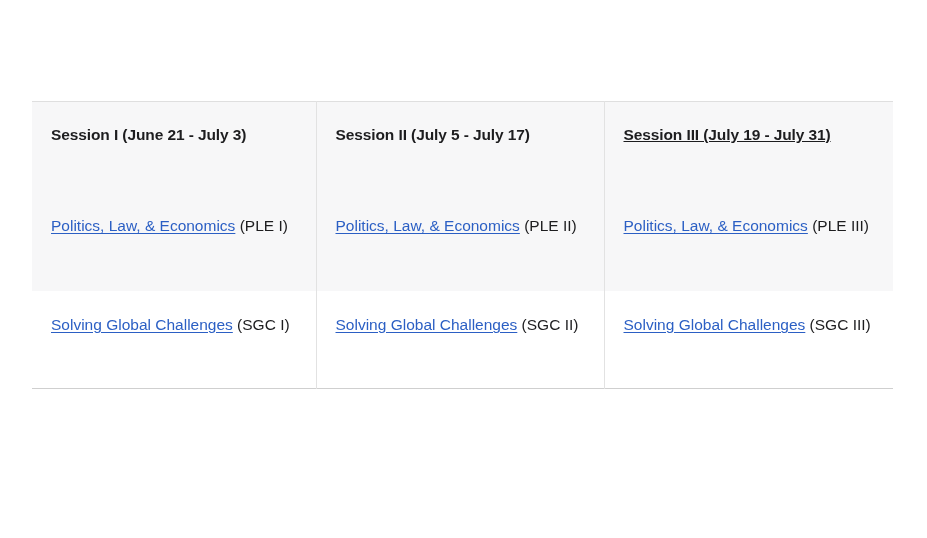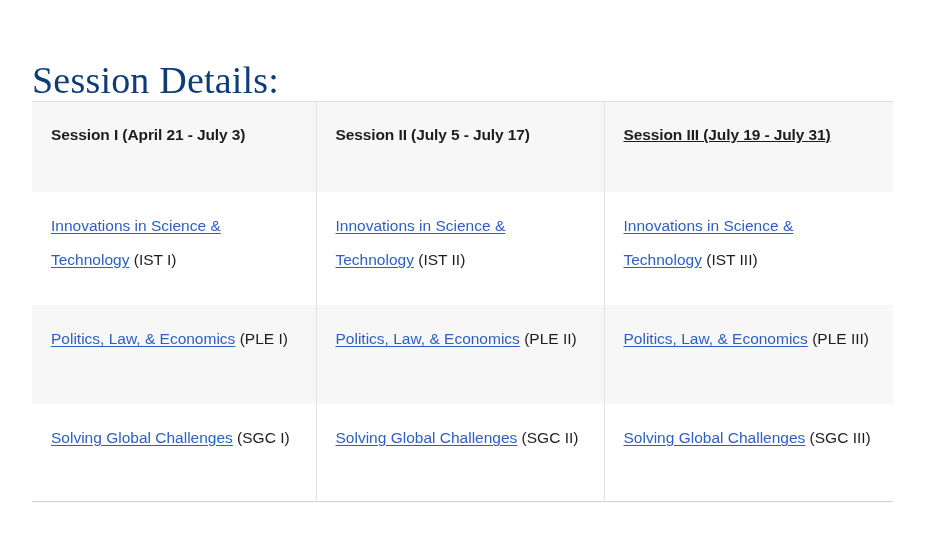--- a/index.html
+++ b/index.html
@@ -96,49 +96,37 @@
   .cell-suffix {
     color: #1d1d1f;
     white-space: nowrap;
   }
 </style>
 </head>
 <body>
 
 <div class="page">
 
-  <h1 class="page-title">Session Details:</h1>
 
   <div class="session-table-wrap">
     <table class="session-table">
       <colgroup>
         <col class="c1">
           <col class="c2">
           <col class="c3">
       </colgroup>
       <thead>
         <tr>
-          <th>Session I (April 21 - July 3)</th>
+          <th>Session I (June 21 - July 3)</th>
           <th>Session II (July 5 - July 17)</th>
           <th>Session III (July 19 - July 31)</th>
         </tr>
       </thead>
       <tbody>
 
-        <tr class="row-white">
-          <td>
-            <a class="cell-link">Innovations in Science &amp; Technology</a><span class="cell-suffix"> (IST I)</span>
-          </td>
-          <td>
-            <a class="cell-link">Innovations in Science &amp; Technology</a><span class="cell-suffix"> (IST II)</span>
-          </td>
-          <td>
-            <a class="cell-link">Innovations in Science &amp; Technology</a><span class="cell-suffix"> (IST III)</span>
-          </td>
-        </tr>
 
         <tr class="row-shade">
           <td>
             <a class="cell-link">Politics, Law, &amp; Economics</a><span class="cell-suffix"> (PLE I)</span>
           </td>
           <td>
             <a class="cell-link">Politics, Law, &amp; Economics</a><span class="cell-suffix"> (PLE II)</span>
           </td>
           <td>
             <a class="cell-link">Politics, Law, &amp; Economics</a><span class="cell-suffix"> (PLE III)</span>

